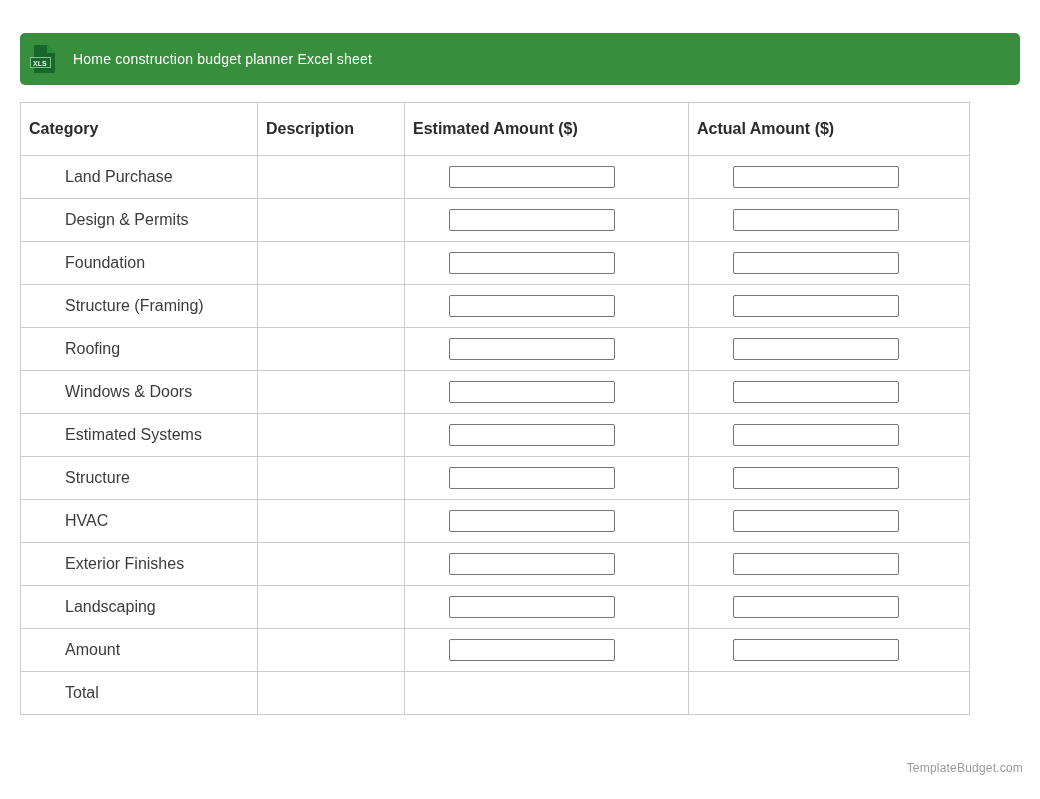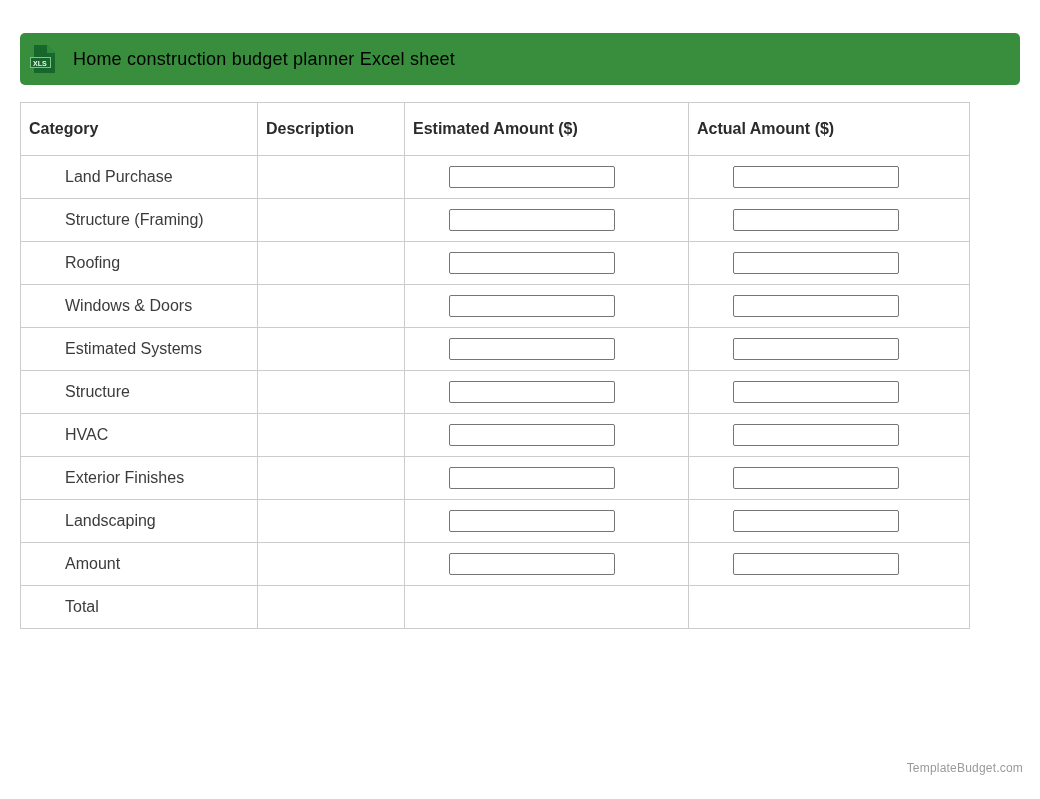--- a/index.html
+++ b/index.html
@@ -29,22 +29,22 @@
     align-items: center;
     padding-left: 10px;
   }
   .xls-icon {
     width: 26px;
     height: 30px;
     flex: 0 0 auto;
     display: block;
   }
   .banner-title {
-    color: #000000;
-    font-size: 18px;
+    color: #ffffff;
+    font-size: 14px;
     font-weight: 500;
     margin-left: 17px;
     letter-spacing: 0.2px;
     white-space: nowrap;
   }
   
   .budget-table {
     position: absolute;
     left: 20px;
     top: 102px;
@@ -130,20 +130,40 @@
         <td>Land Purchase</td>
         <td></td>
         <td>
             <input type="text" class="amount-input" value="" style="">
           </td>
         <td>
             <input type="text" class="amount-input" value="" style="">
           </td>
       </tr>
       <tr>
+        <td>Design &amp; Permits</td>
+        <td></td>
+        <td>
+            <input type="text" class="amount-input" value="" style="">
+          </td>
+        <td>
+            <input type="text" class="amount-input" value="" style="">
+          </td>
+      </tr>
+      <tr>
+        <td>Foundation</td>
+        <td></td>
+        <td>
+            <input type="text" class="amount-input" value="" style="">
+          </td>
+        <td>
+            <input type="text" class="amount-input" value="" style="">
+          </td>
+      </tr>
+      <tr>
         <td>Structure (Framing)</td>
         <td></td>
         <td>
             <input type="text" class="amount-input" value="" style="">
           </td>
         <td>
             <input type="text" class="amount-input" value="" style="">
           </td>
       </tr>
       <tr>

